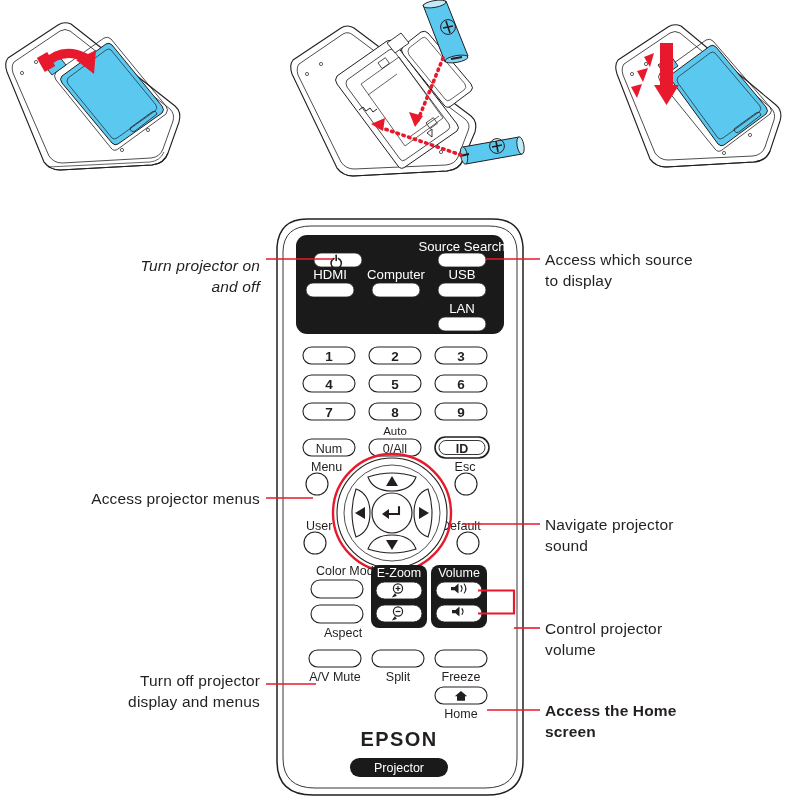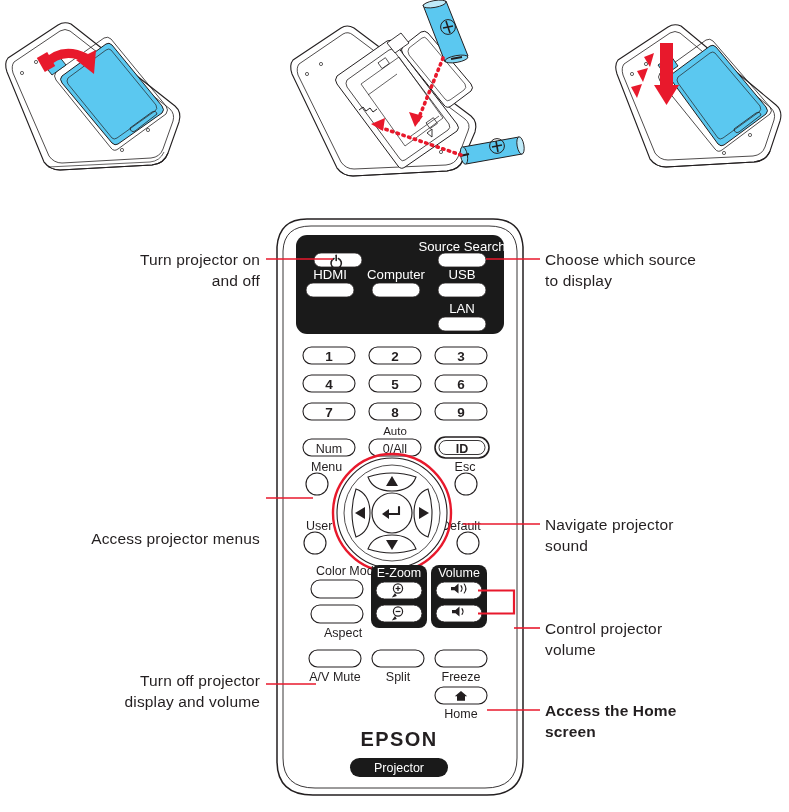--- a/index.html
+++ b/index.html
@@ -42,22 +42,22 @@
     position: absolute;
     font-size: 15.5px;
     line-height: 21px;
     color: #231f20;
     white-space: pre-line;
     letter-spacing: 0.01em;
   }
   .callout.right { text-align: left; }
   .callout.left  { text-align: right; }
 
-  #co-power     { left: 10px;  top: 249px; width: 250px; }
-  #co-menus     { left: 10px;  top: 488px; width: 250px; margin-top: 40px; }
+  #co-power     { left: 10px;  top: 255px; width: 250px; font-style: italic; }
+  #co-menus     { left: 10px;  top: 488px; width: 250px; }
   #co-avmute    { left: 10px;  top: 670px; width: 250px; }
 
   #co-source    { left: 545px; top: 249px; width: 240px; }
   #co-navigate  { left: 545px; top: 514px; width: 240px; }
   #co-volume    { left: 545px; top: 618px; width: 240px; }
   #co-home      { left: 545px; top: 700px; width: 240px; font-weight: bold; }
 
   
   #leaders {
     position: absolute;
@@ -404,22 +404,22 @@
 
       <line x1="487" y1="710" x2="540" y2="710"></line>
     </g>
   </svg>
 </div>
 
 <div class="callout left" id="co-power">Turn projector on
 and off</div>
 <div class="callout left" id="co-menus">Access projector menus</div>
 <div class="callout left" id="co-avmute">Turn off projector
-display and volume</div>
-
-<div class="callout right" id="co-source">Choose which source
+display and menus</div>
+
+<div class="callout right" id="co-source">Access which source
 to display</div>
 <div class="callout right" id="co-navigate">Navigate projector
 sound</div>
 <div class="callout right" id="co-volume">Control projector
 volume</div>
 <div class="callout right" id="co-home">Access the Home
 screen</div>
 
 </body></html>

